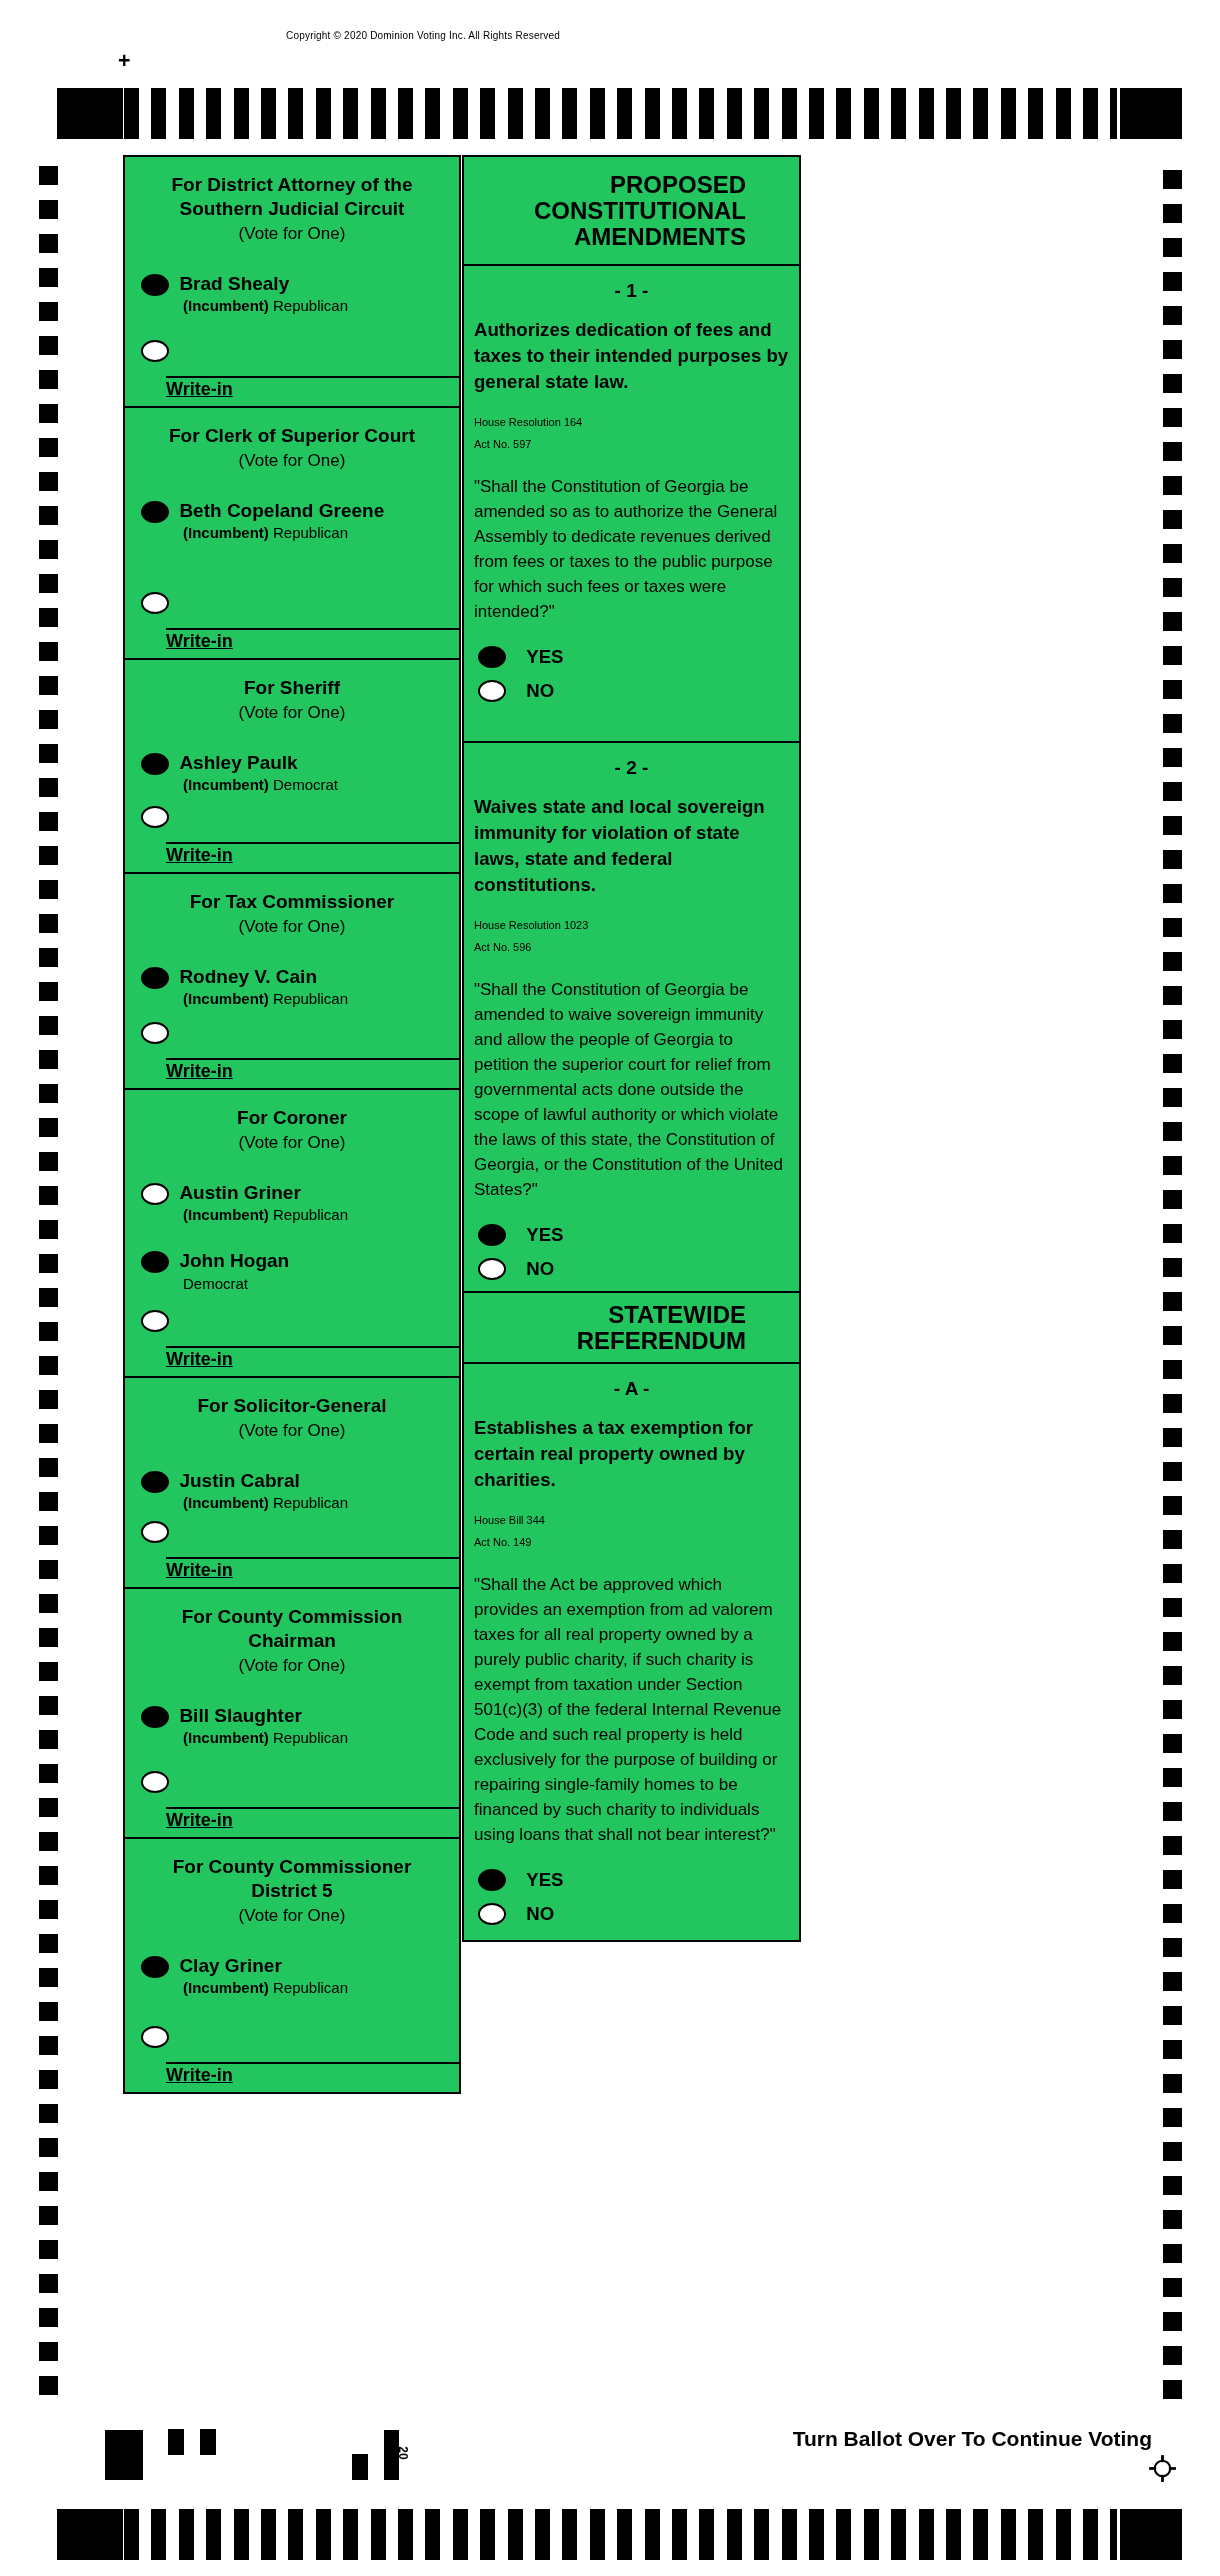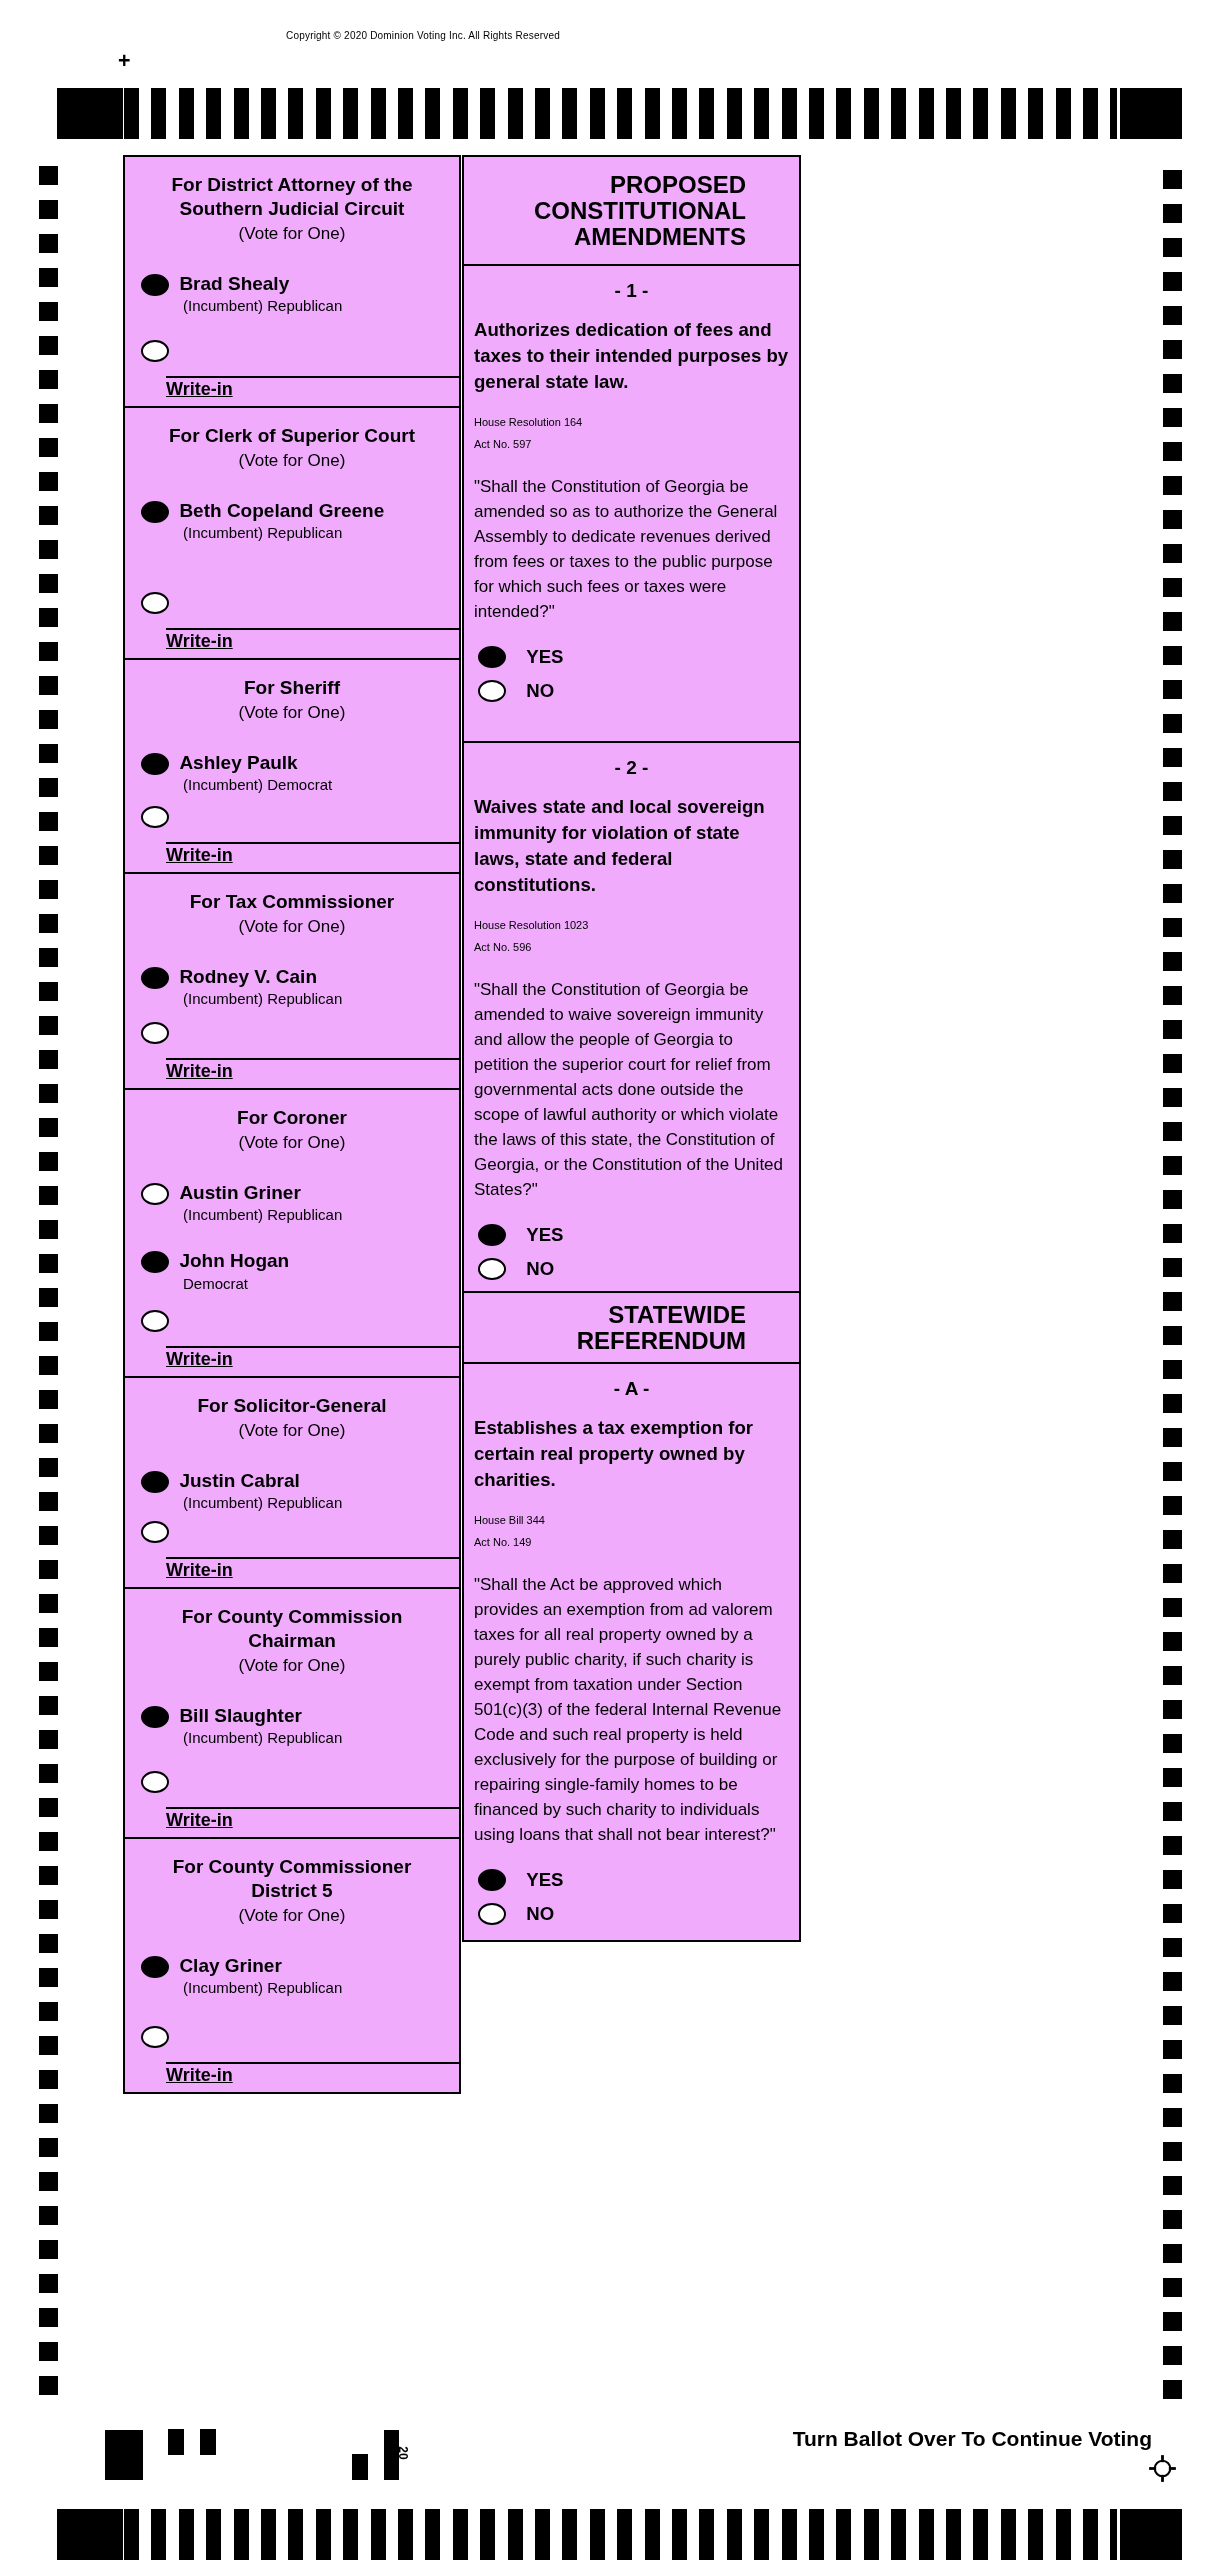--- a/index.html
+++ b/index.html
@@ -17,39 +17,39 @@
   .cb-tr{left:1120px;top:88px;width:62px;height:51px;}
   .cb-bl{left:57px;top:2509px;width:66px;height:51px;}
   .cb-br{left:1120px;top:2509px;width:62px;height:51px;}
   .edge-col{background:repeating-linear-gradient(to bottom,#000 0 18.6px,transparent 18.6px 34px);}
   .edge-left{left:39px;top:166px;width:18.6px;height:2236px;}
   .edge-right{left:1163px;top:170px;width:19px;height:2232px;}
   
   .copyright{left:286px;top:30px;width:529px;text-align:left;font-size:10px;letter-spacing:0.2px;}
   .plus-mark{left:118px;top:51px;font-size:21.4px;font-weight:bold;line-height:21.4px;}
   
-  .col{border:2.1px solid #000;box-sizing:border-box;background:#f0abfc;}
+  .col{border:2.1px solid #000;box-sizing:border-box;background:#22c55e;}
   .col-left{left:123px;top:155px;width:338px;}
   .col-right{left:462px;top:155px;width:339px;}
   section{position:relative;box-sizing:border-box;border-bottom:2.1px solid #000;}
   section:last-child{border-bottom:none;}
   
   .race{padding-top:15.7px;}
   .race-title{text-align:center;font-weight:bold;font-size:19px;line-height:24px;padding:0 13px;}
   .race-sub{text-align:center;font-size:17px;line-height:23px;margin-top:1.4px;}
   .cand{display:flex;align-items:flex-start;margin:27px 0 0 16.4px;}
   .cand + .cand{margin-top:24px;}
   .oval{display:inline-block;width:24px;height:18px;border:2.1px solid #000;border-radius:50%;
         flex:none;box-sizing:content-box;background:#fff;}
   .oval.filled{background:#000;}
   .cand .oval{margin-top:2.1px;}
   .cand-text{margin-left:10px;}
   .cand-name{font-weight:bold;font-size:19px;line-height:23.6px;}
   .cand-party{font-size:15px;line-height:20px;margin-left:3.6px;margin-top:0.7px;}
-  .cand-party .inc{font-weight:normal;}
+  .cand-party .inc{font-weight:bold;}
   .writein{position:absolute;left:0;right:0;bottom:2.9px;}
   .writein .oval{display:block;margin:0 0 14.3px 16.4px;}
   .wline{border-top:2.1px solid #000;margin-left:41px;}
   .wlabel{margin-left:41px;font-weight:bold;font-size:18px;line-height:23.6px;padding-bottom:1.4px;text-decoration:underline;}
   
   .rh{display:flex;align-items:center;justify-content:center;text-align:center;}
   .rh span{font-weight:bold;font-size:24px;line-height:26px;max-width:229px;text-align:right;}
   .measure{padding:0 10px;}
   .m-num{text-align:center;font-weight:bold;font-size:19px;line-height:24px;margin-top:13px;}
   .m-sum{font-weight:bold;font-size:18.6px;line-height:26px;margin-top:14.3px;}

